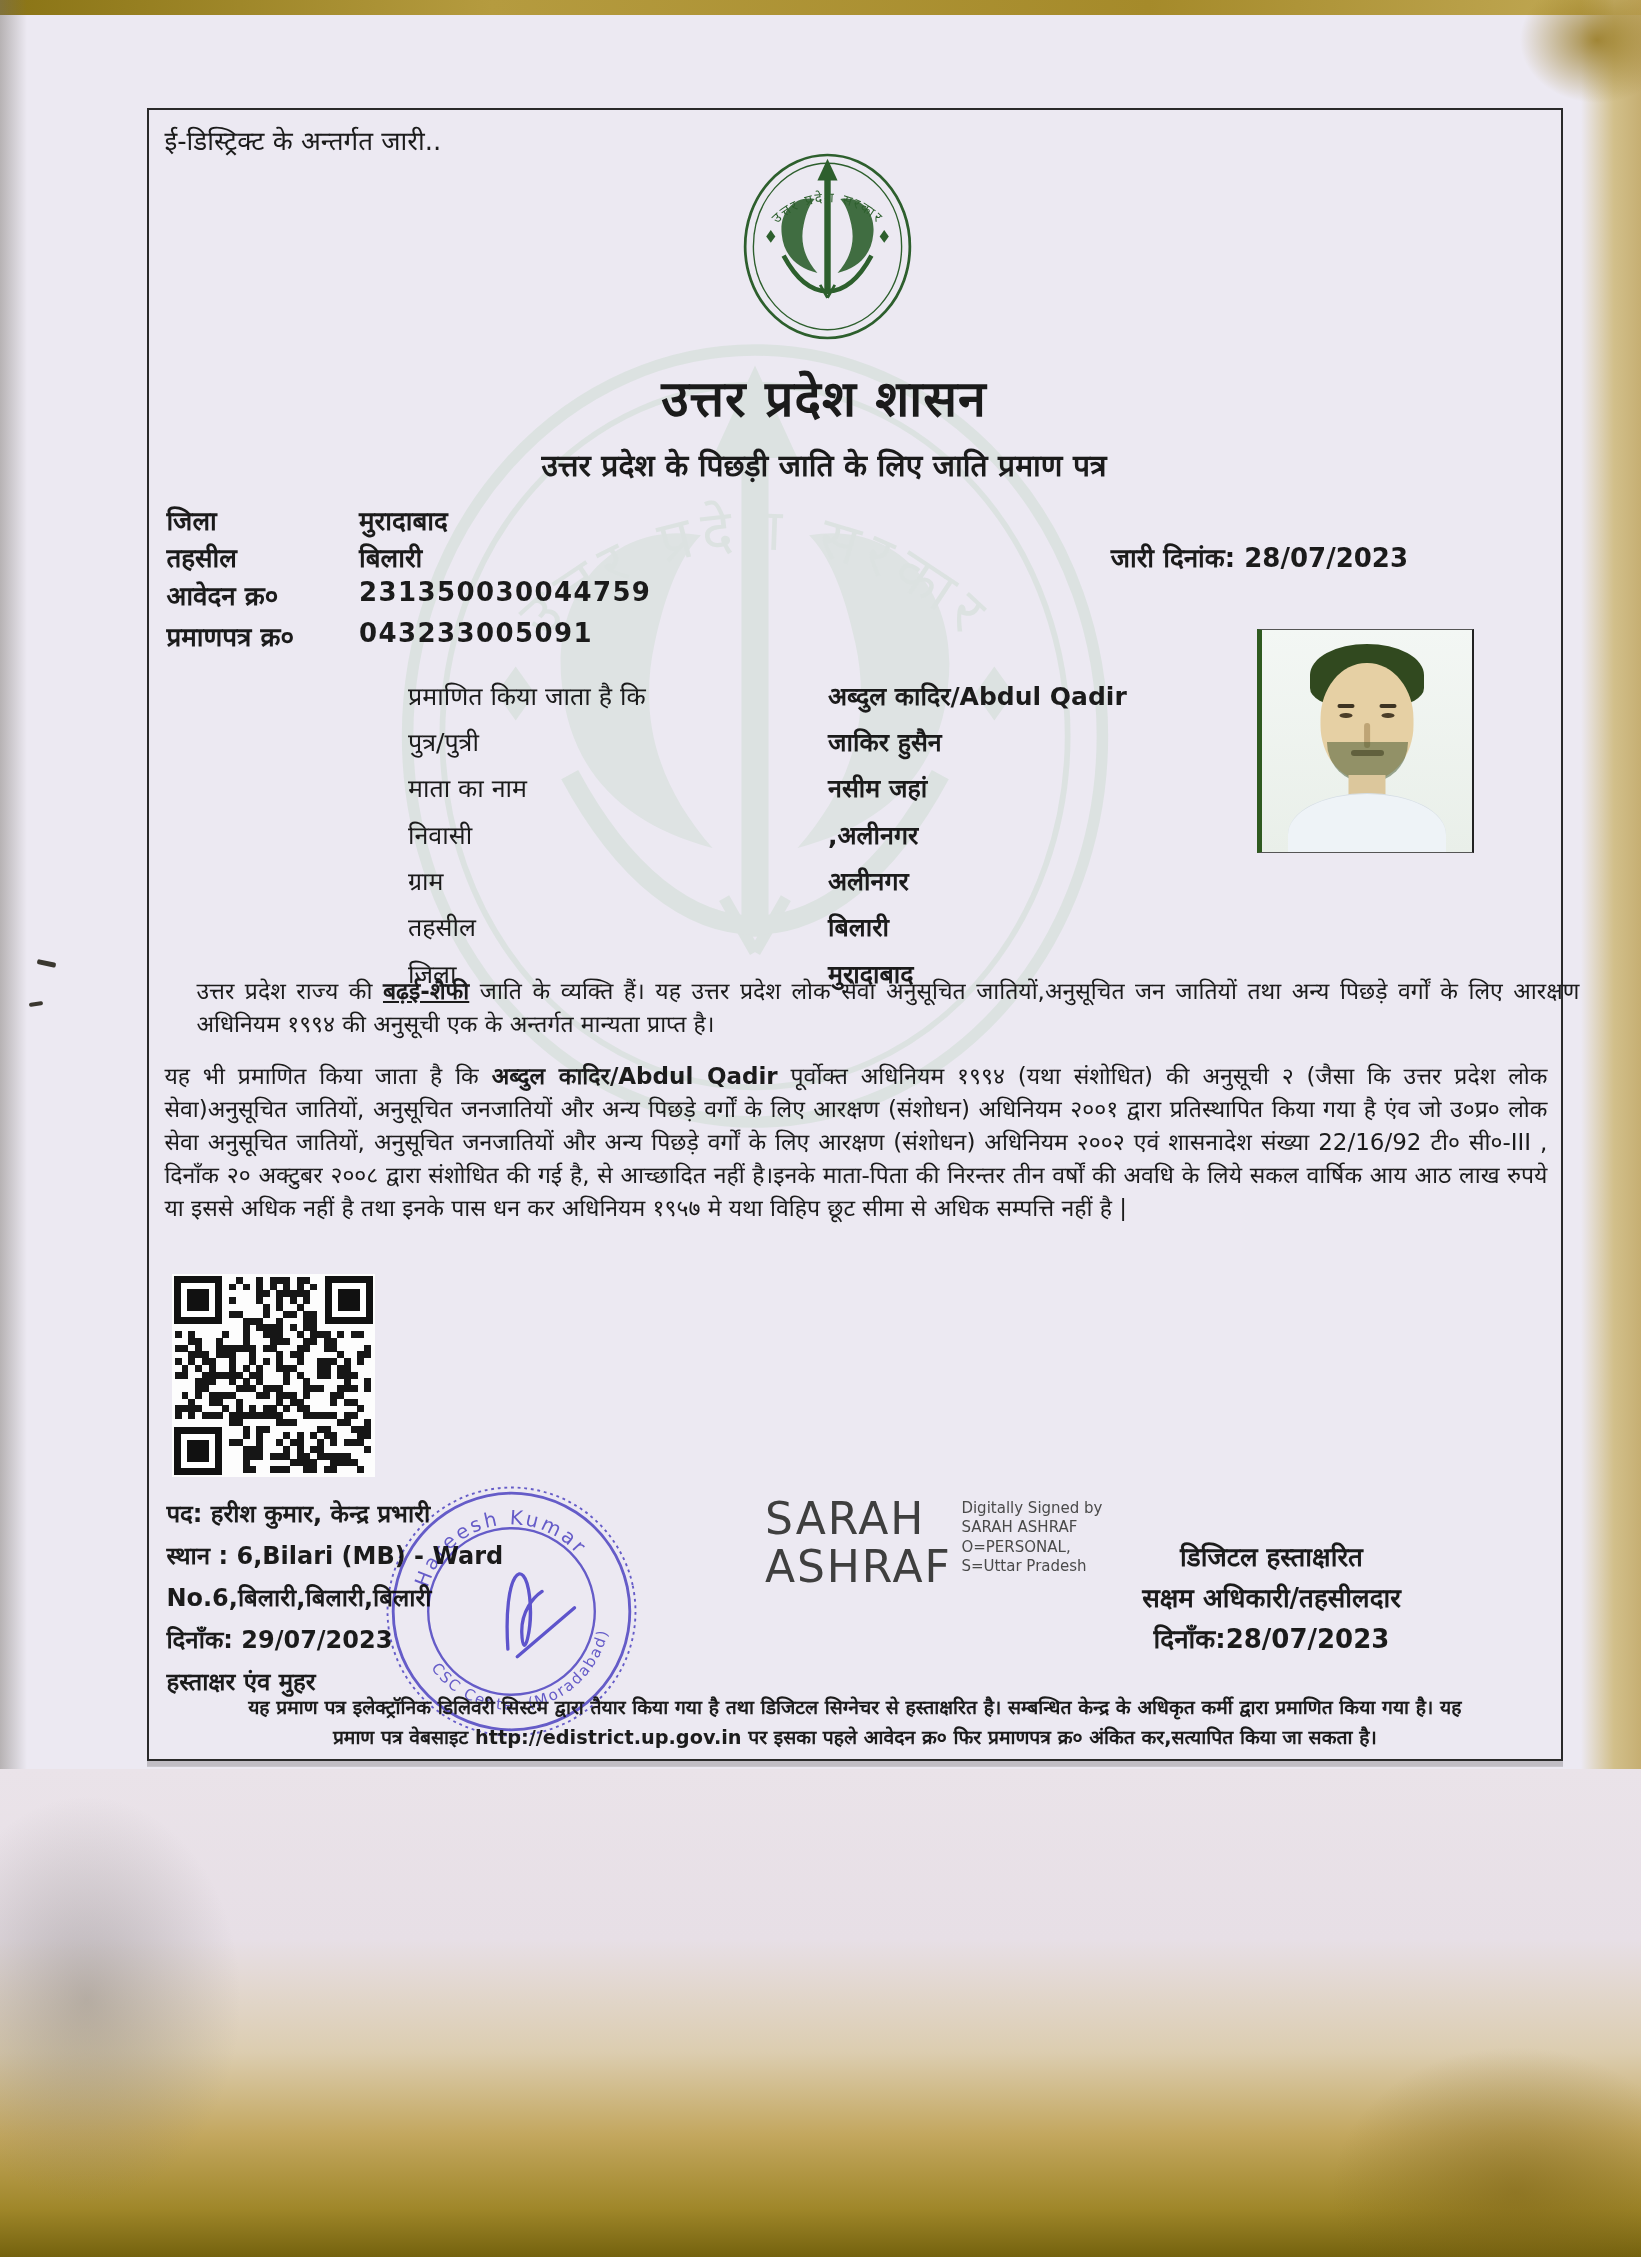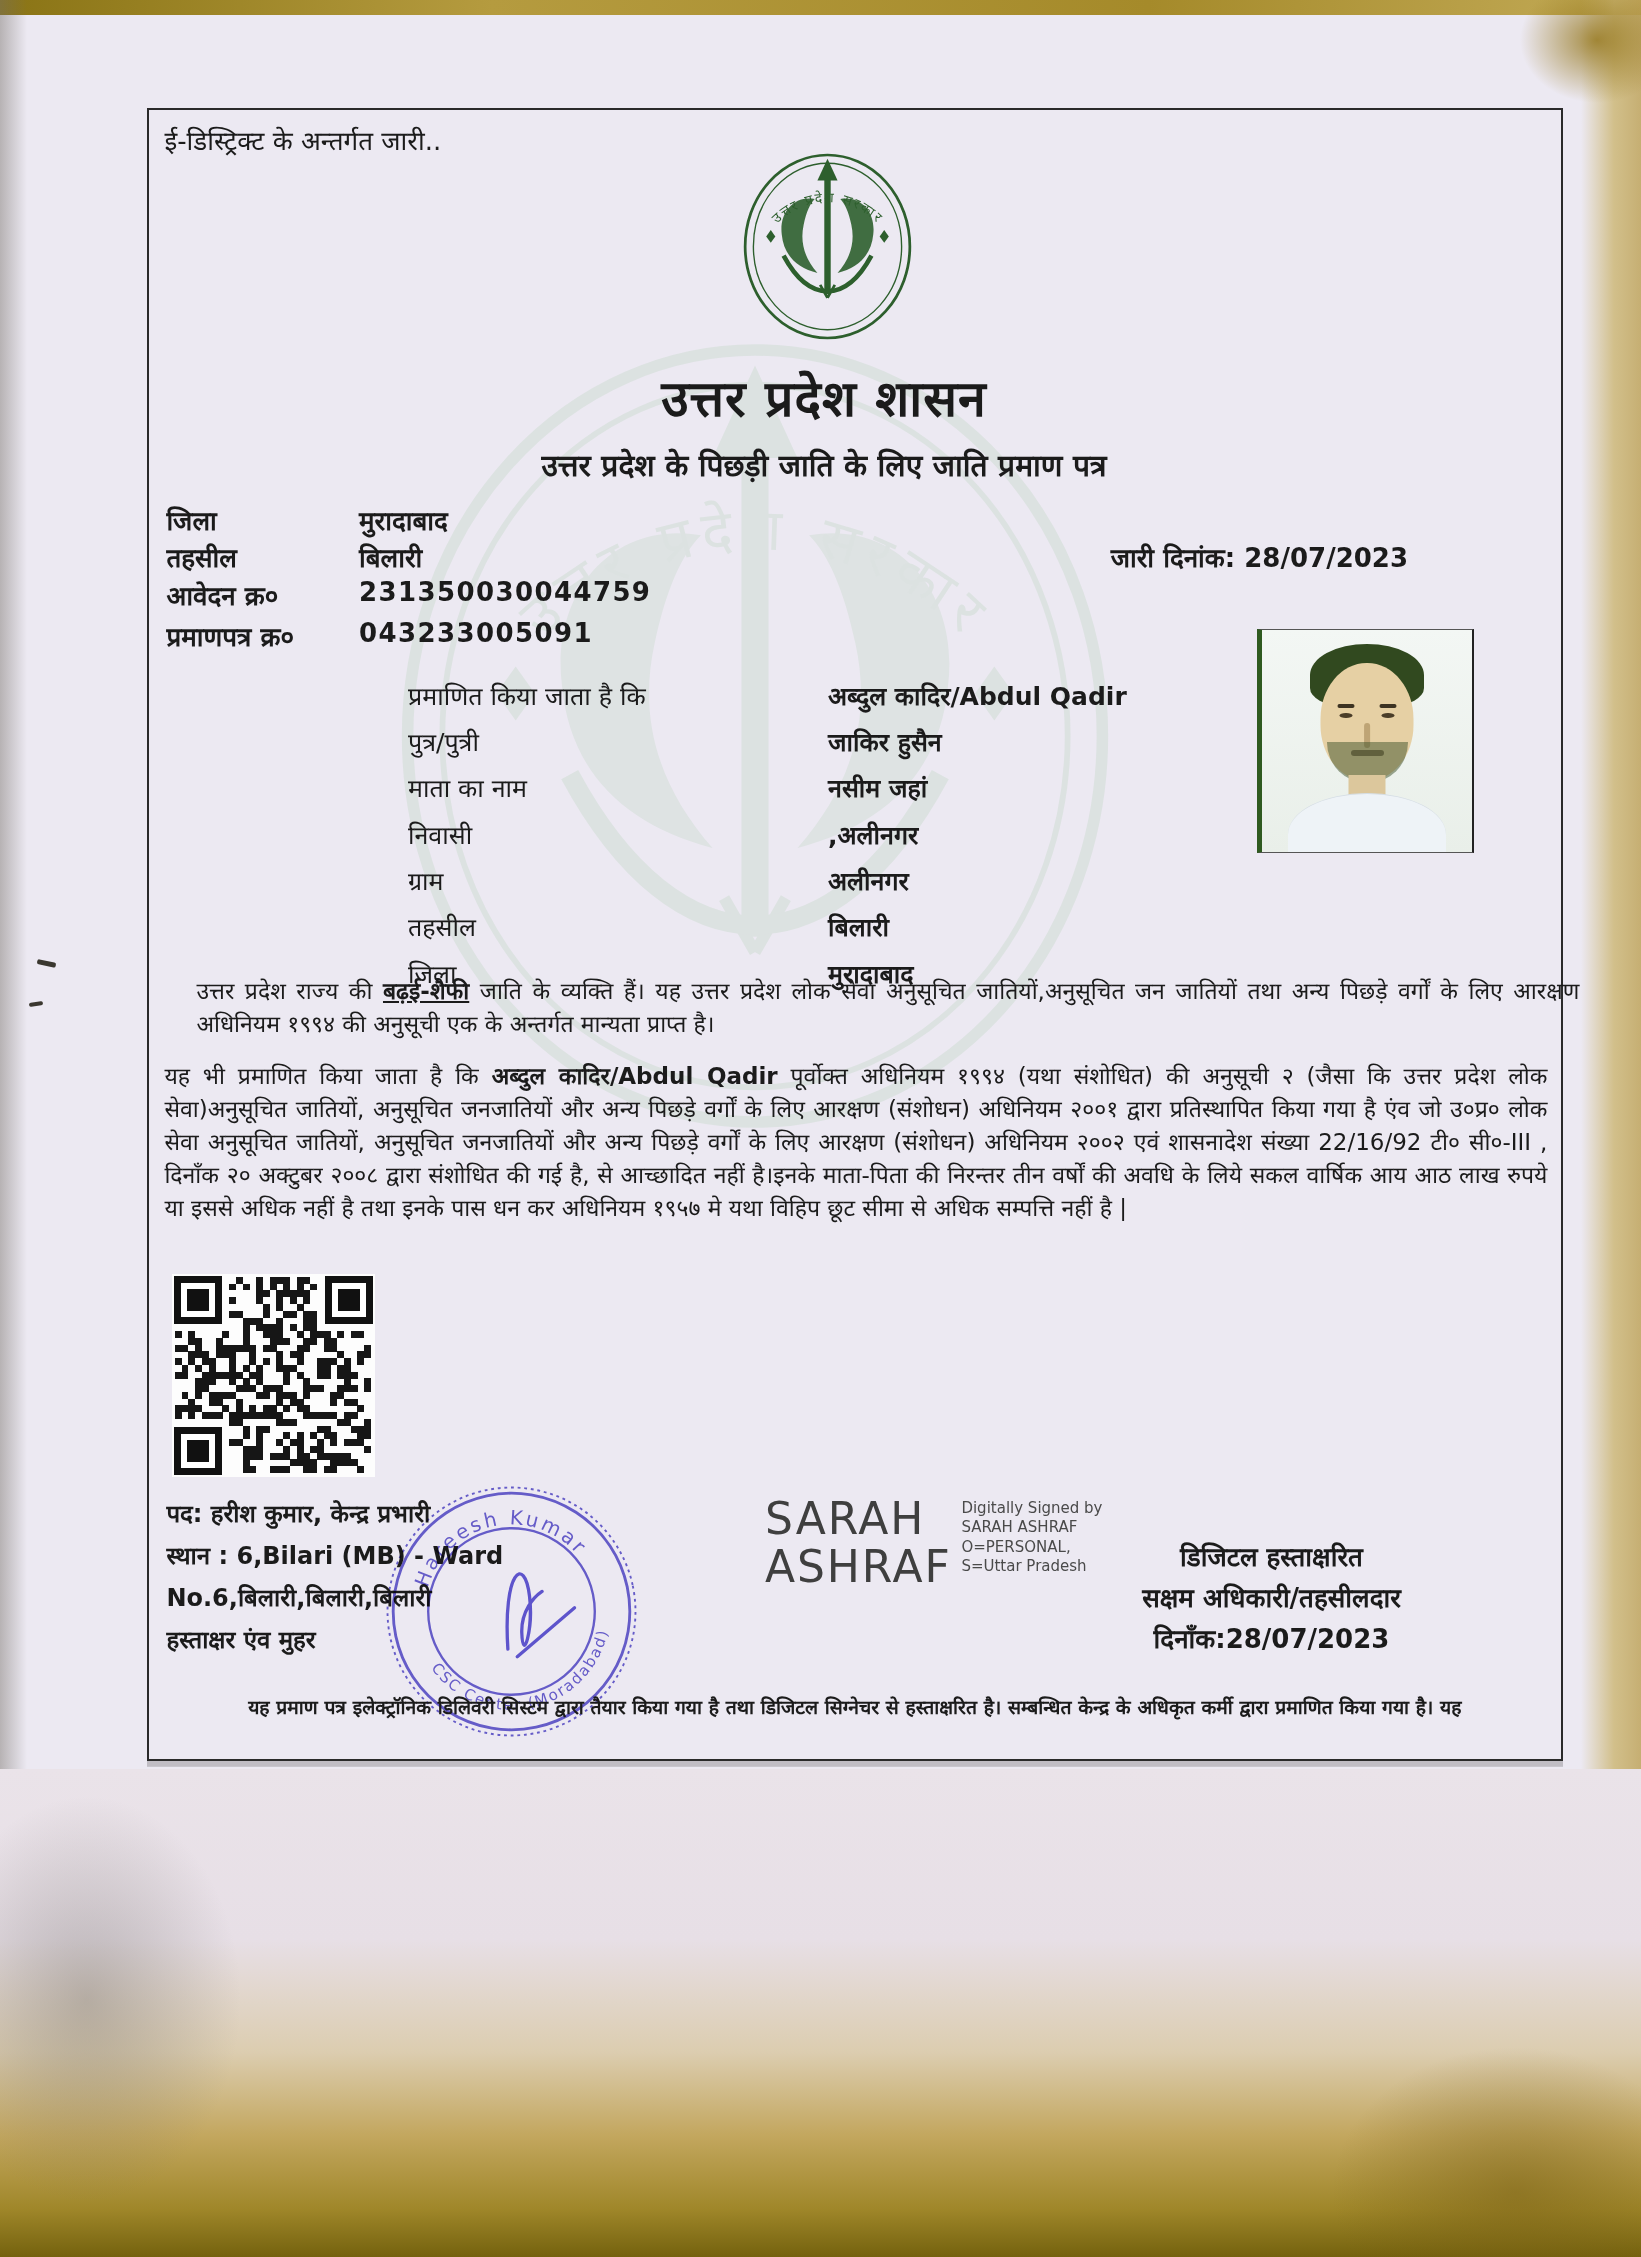--- a/index.html
+++ b/index.html
@@ -532,20 +532,21 @@
         </div>
       <i class="f f1"></i>
       <i class="f f2"></i>
       <i class="f f3"></i>
     </div>
 
     <div class="issuer">
       <div class="d2">पद: हरीश कुमार, केन्द्र प्रभारी</div>
       <div class="d3">स्थान : 6,Bilari (MB) - Ward</div>
       <div class="d4">No.6,बिलारी,बिलारी,बिलारी</div>
+      <div class="d5">दिनाँक: 29/07/2023</div>
       <div class="d6">हस्ताक्षर एंव मुहर</div>
     </div>
 
     <svg class="stamp" viewBox="0 0 280 280">
       <g fill="none" stroke="#5348cb">
         <circle cx="140" cy="140" r="131" stroke-width="2" stroke-dasharray="3 4"></circle>
         <circle cx="140" cy="140" r="125" stroke-width="3"></circle>
         <circle cx="140" cy="140" r="88" stroke-width="2.5"></circle>
       </g>
       <path id="st-top" d="M 48,140 A 92,92 0 0 1 232,140" fill="none"></path>
@@ -576,17 +577,18 @@
     </div>
 
     <div class="official">
       <div>डिजिटल हस्ताक्षरित</div>
       <div>सक्षम अधिकारी/तहसीलदार</div>
       <div>दिनाँक:28/07/2023</div>
     </div>
 
     <div class="footer">
       <div>यह प्रमाण पत्र इलेक्ट्रॉनिक डिलिवरी सिस्टम द्वारा तैयार किया गया है तथा डिजिटल सिग्नेचर से हस्ताक्षरित है। सम्बन्धित केन्द्र के अधिकृत कर्मी द्वारा प्रमाणित किया गया है। यह</div>
+      <div>प्रमाण पत्र वेबसाइट http://edistrict.up.gov.in पर इसका पहले आवेदन क्र० फिर प्रमाणपत्र क्र० अंकित कर,सत्यापित किया जा सकता है।</div>
     </div>
 
   </div>
 </div>
 
 
 </body></html>

